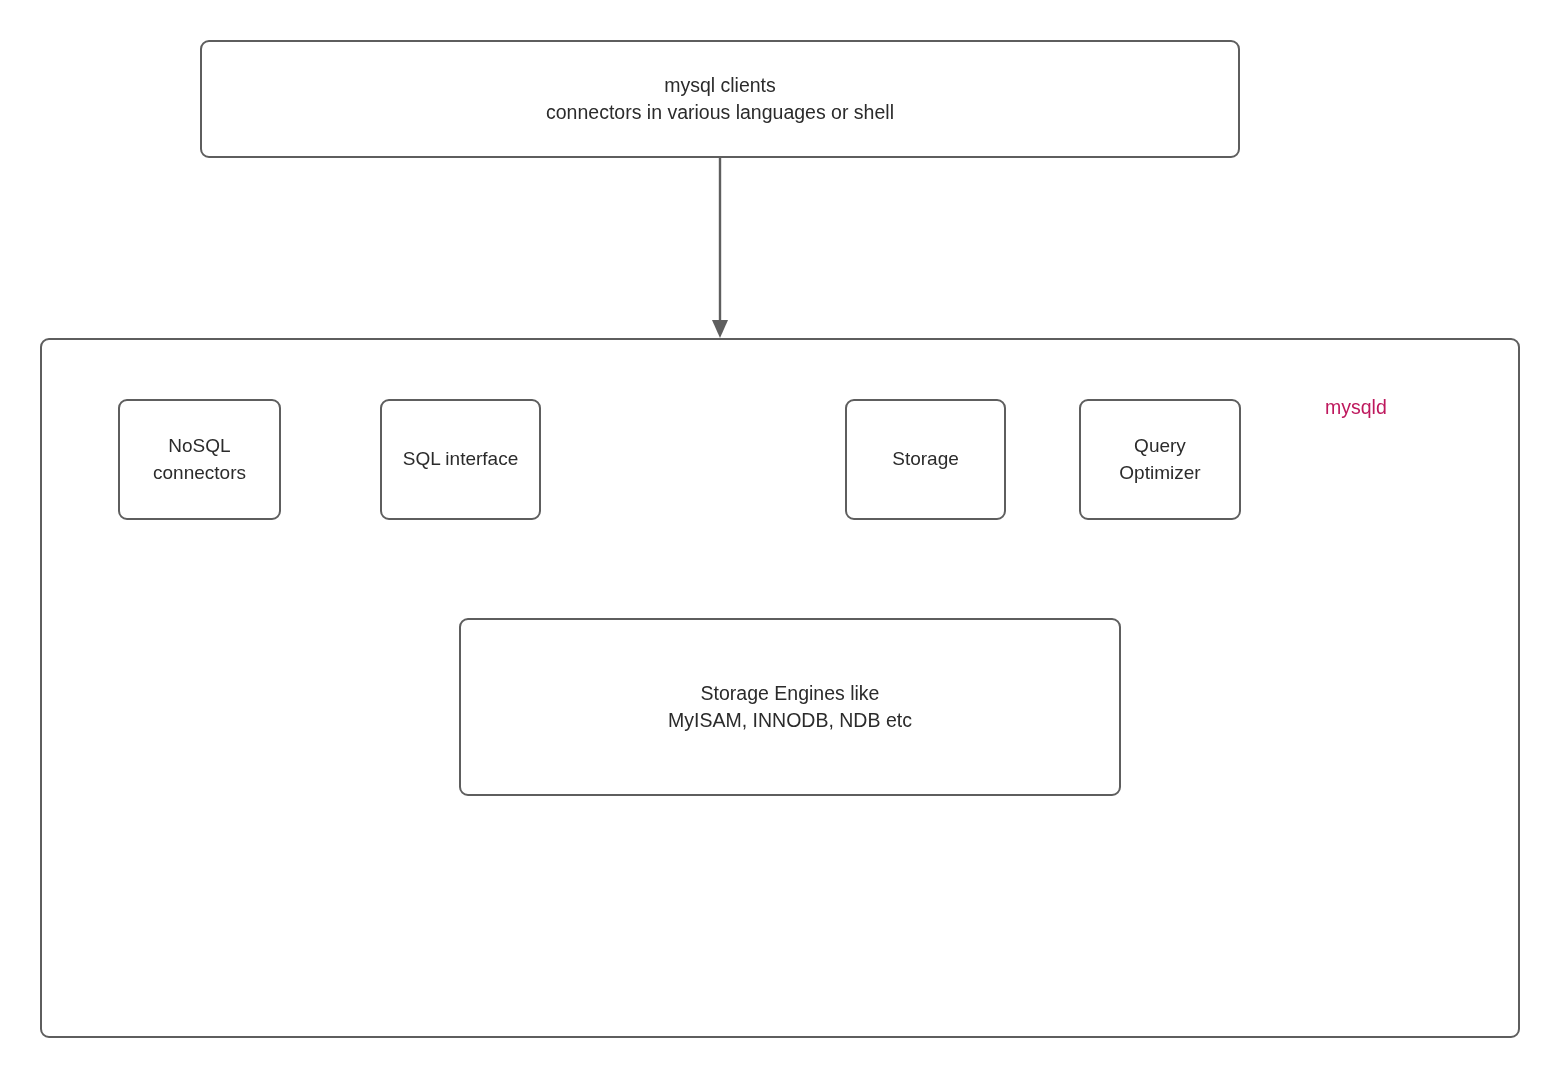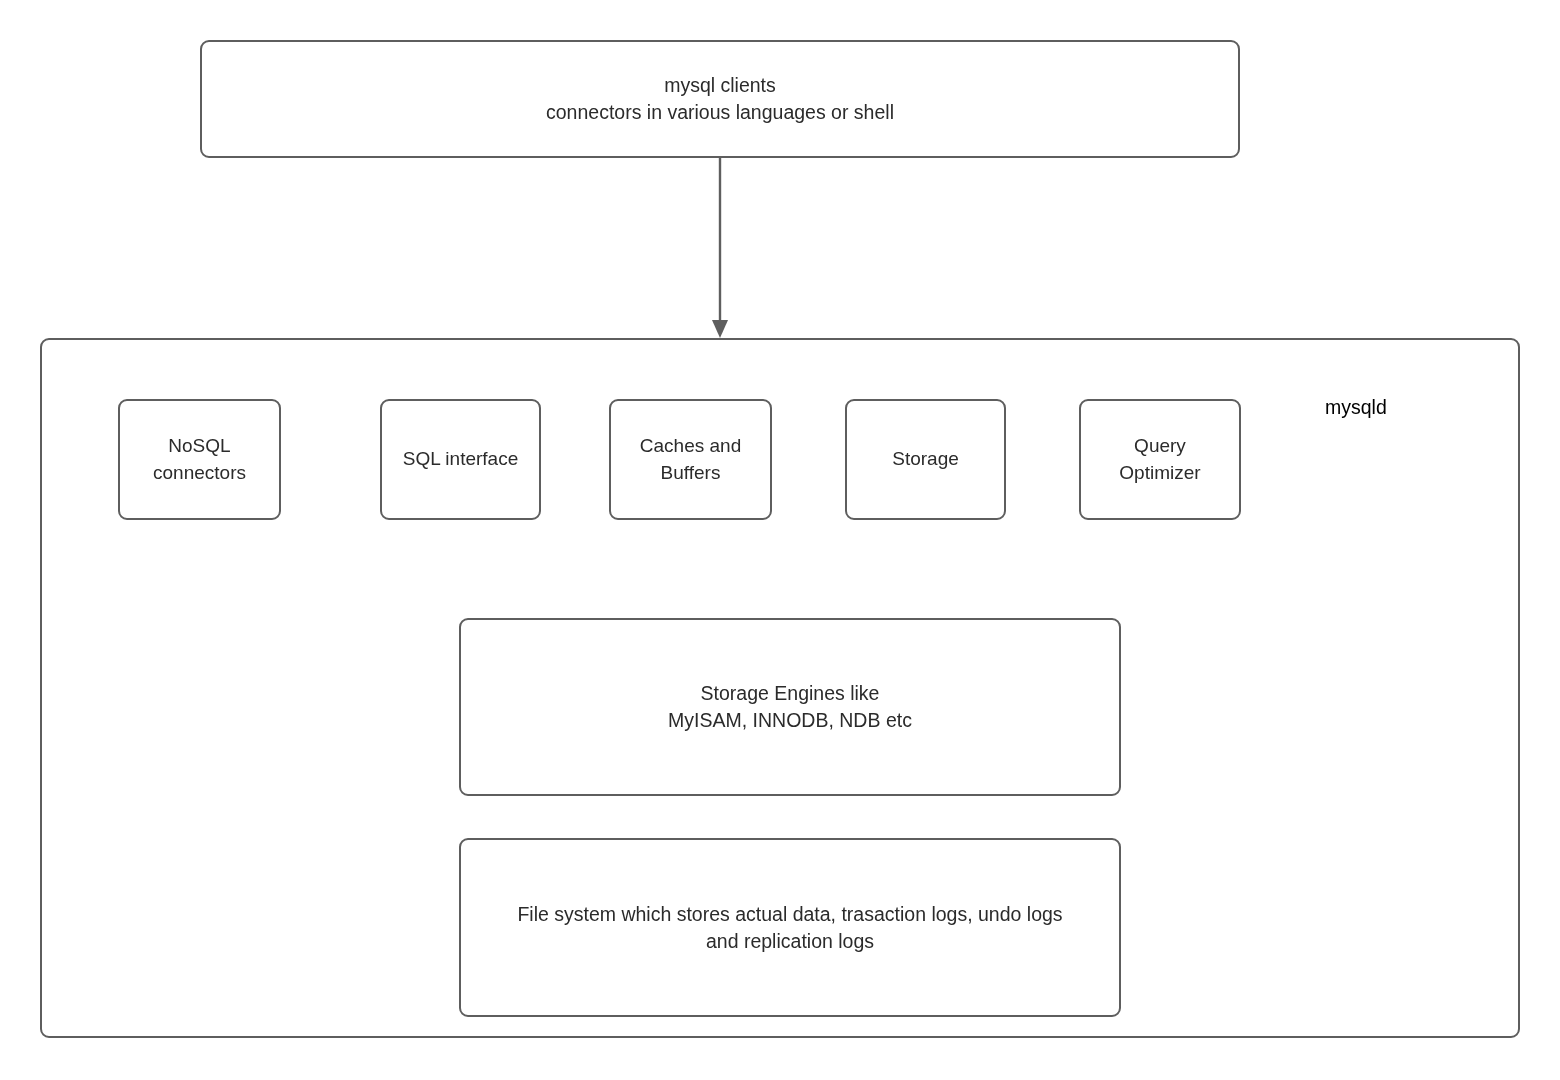--- a/index.html
+++ b/index.html
@@ -60,21 +60,21 @@
     height: 700px;
     background: #ffffff;
     border: 2px solid #5e5e5e;
     border-radius: 9px;
   }
   #mysqld-label {
     position: absolute;
     left: 1325px;
     top: 396px;
     font-size: 19.5px;
-    color: #000000;
+    color: #be185d;
     white-space: nowrap;
   }
 
   
   .component-box {
     top: 399px;
     height: 121px;
   }
   .component-box .label {
     font-size: 19px;
@@ -134,35 +134,27 @@
 
   <div id="mysqld-label">mysqld</div>
 
   <div class="node component-box" id="comp-0">
     <span class="label">NoSQL
 connectors</span>
   </div>
   <div class="node component-box" id="comp-1">
     <span class="label">SQL interface</span>
   </div>
-  <div class="node component-box" id="comp-2">
-    <span class="label">Caches and
-Buffers</span>
-  </div>
   <div class="node component-box" id="comp-3">
     <span class="label">Storage</span>
   </div>
   <div class="node" id="storage-box">
     <span class="label">Storage Engines like
 MyISAM, INNODB, NDB etc</span>
   </div>
 
   <div class="node component-box" id="comp-4">
     <span class="label">Query
 Optimizer</span>
   </div>
 
-  <div class="node" id="filesystem-box">
-    <span class="label">File system which stores actual data, trasaction logs, undo logs
-and replication logs</span>
-  </div>
 
 </div>
 
 </body></html>

